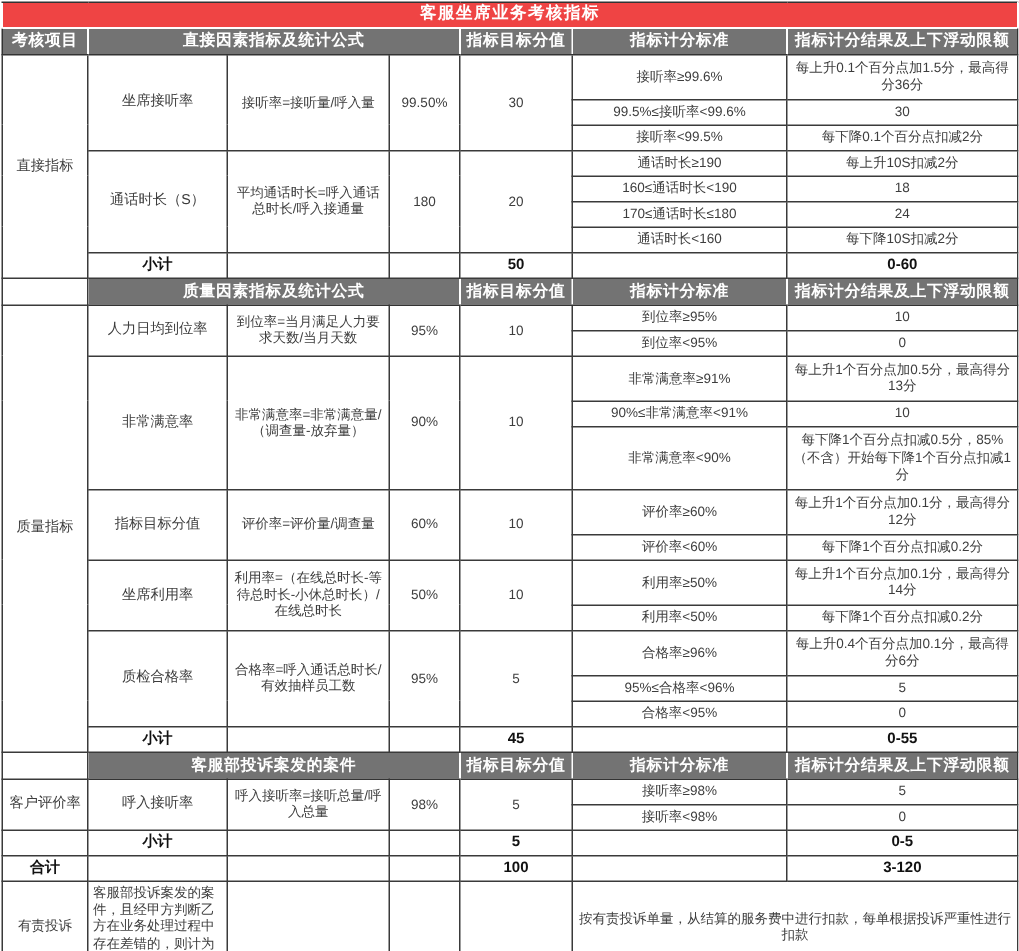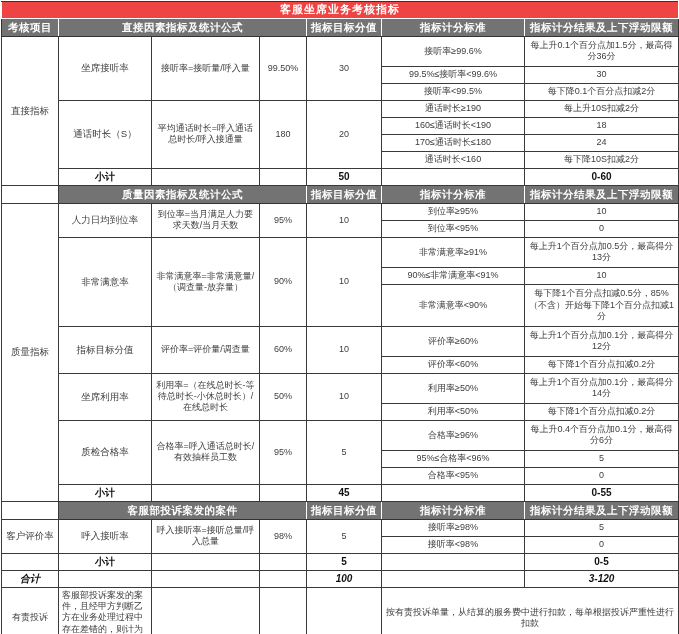--- a/index.html
+++ b/index.html
@@ -27,21 +27,21 @@
   .hdr:first-child{border-left-color:#333;}
   .hdr:last-child{border-right-color:#333;}
   .title-cell{
     background:#ef4444;color:#ffffff;font-weight:bold;font-size:11px;
     border:1px solid #ffffff;border-top-color:#333;height:12px;
     letter-spacing:1px;
   }
   .group{font-size:9.5px;}
   .name{font-size:9.5px;}
   .sub{font-weight:bold;color:#111;font-size:10px;}
-  .tot{font-weight:bold;color:#111;font-size:10px;font-style:italic;}
+  .tot{font-weight:bold;color:#111;font-size:10px;}
   .desc{
     text-align:left;font-size:9px;line-height:1.25;
     padding:2px 3px;vertical-align:middle;
   }
   .h30{height:30px;}
   .h42{height:42px;}
   .h56{height:54px;}
   .blank{background:#ffffff;}
 </style>
 </head>

